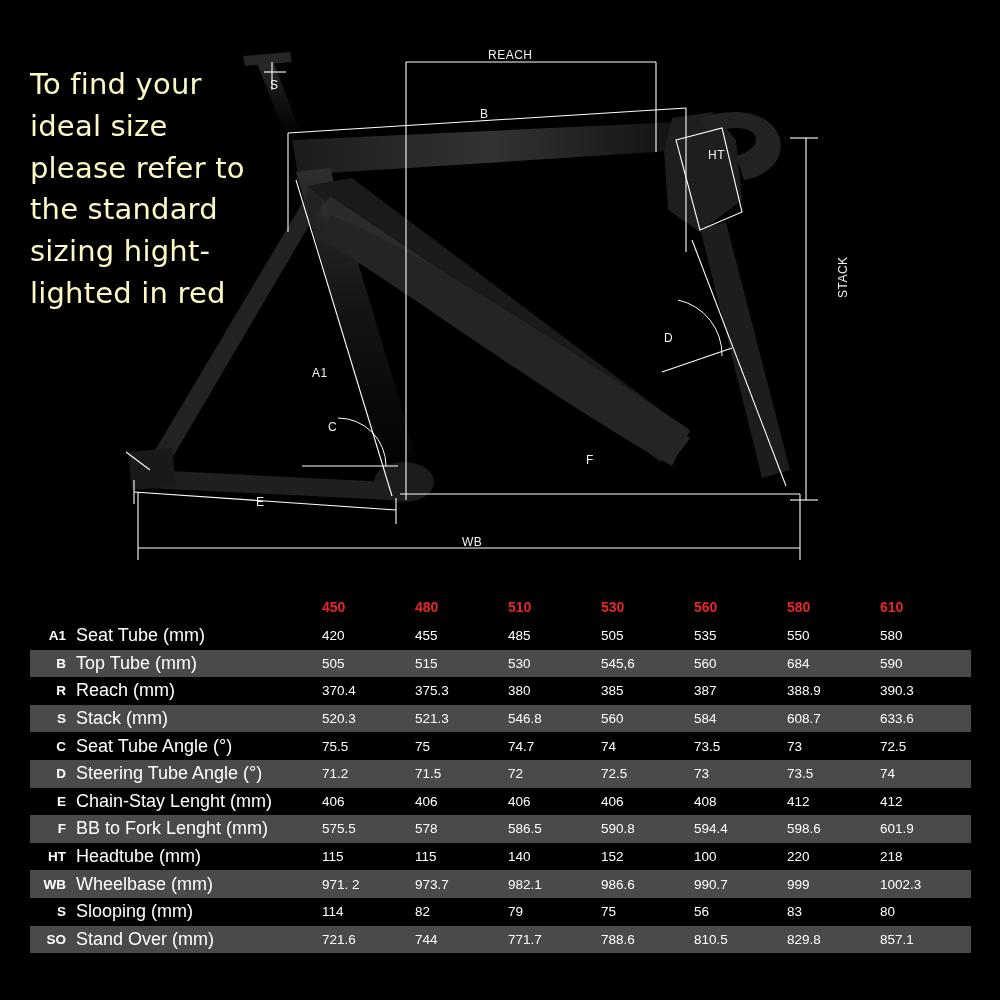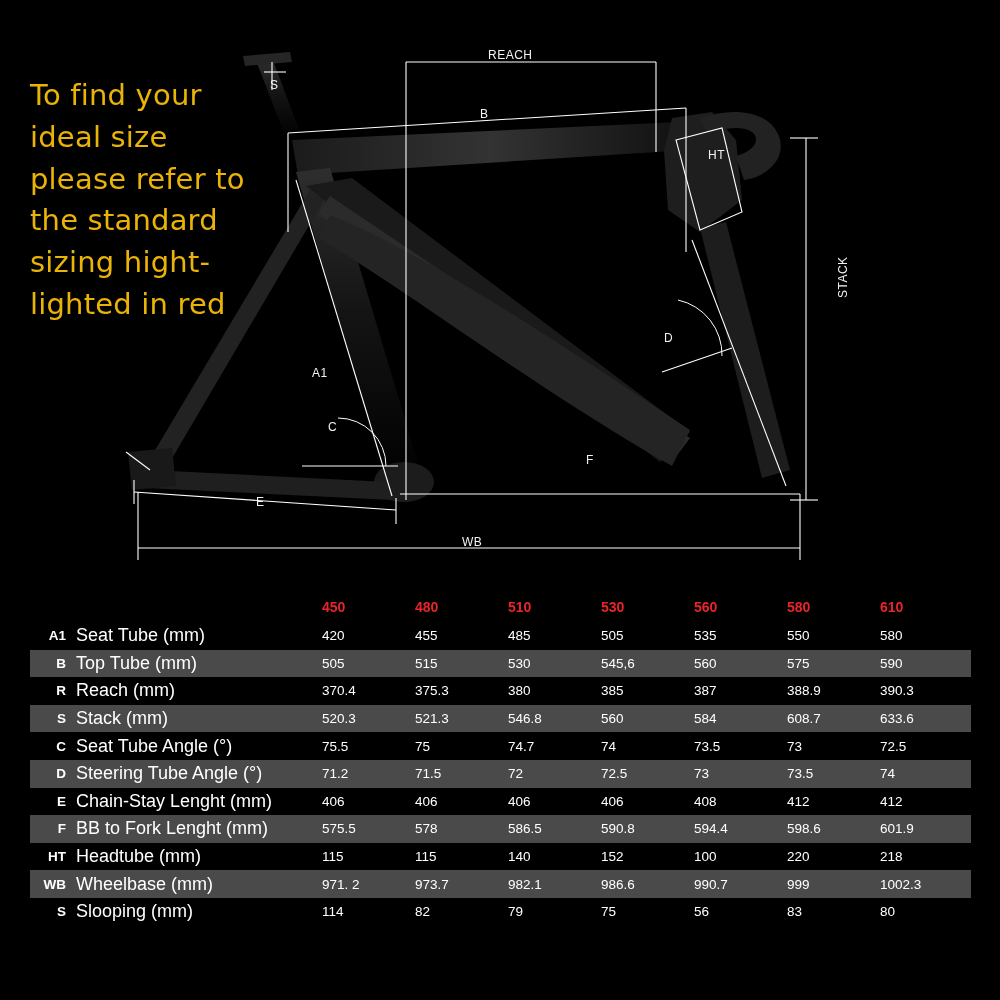--- a/index.html
+++ b/index.html
@@ -31,26 +31,26 @@
     background: #000;
   }
   #diagram svg {
     position: absolute;
     left: 0; top: 0;
   }
 
   #intro-text {
     position: absolute;
     left: 30px;
-    top: 75px;
+    top: 64px;
     width: 300px;
     font-family: "DejaVu Sans", sans-serif;
     font-size: 29px;
     line-height: 1.44;
-    color: #eab308;
+    color: #fef9c3;
     letter-spacing: 0.2px;
     white-space: pre-line;
   }
 
   .dim-label {
     position: absolute;
     font-family: "Liberation Sans", sans-serif;
     font-size: 12px;
     color: #f2f2f2;
     letter-spacing: 0.5px;
@@ -272,21 +272,21 @@
           <td class="val">580</td>
         </tr>
         <tr class="alt">
           <td class="code">B</td>
           <td class="name">Top Tube (mm)</td>
           <td class="val">505</td>
           <td class="val">515</td>
           <td class="val">530</td>
           <td class="val">545,6</td>
           <td class="val">560</td>
-          <td class="val">575</td>
+          <td class="val">684</td>
           <td class="val">590</td>
         </tr>
         <tr class="plain">
           <td class="code">R</td>
           <td class="name">Reach (mm)</td>
           <td class="val">370.4</td>
           <td class="val">375.3</td>
           <td class="val">380</td>
           <td class="val">385</td>
           <td class="val">387</td>
@@ -374,17 +374,28 @@
           <td class="code">S</td>
           <td class="name">Slooping (mm)</td>
           <td class="val">114</td>
           <td class="val">82</td>
           <td class="val">79</td>
           <td class="val">75</td>
           <td class="val">56</td>
           <td class="val">83</td>
           <td class="val">80</td>
         </tr>
+        <tr class="alt">
+          <td class="code">SO</td>
+          <td class="name">Stand Over (mm)</td>
+          <td class="val">721.6</td>
+          <td class="val">744</td>
+          <td class="val">771.7</td>
+          <td class="val">788.6</td>
+          <td class="val">810.5</td>
+          <td class="val">829.8</td>
+          <td class="val">857.1</td>
+        </tr>
       </tbody>
     </table>
   </div>
 
 </div>
 
 </body></html>

